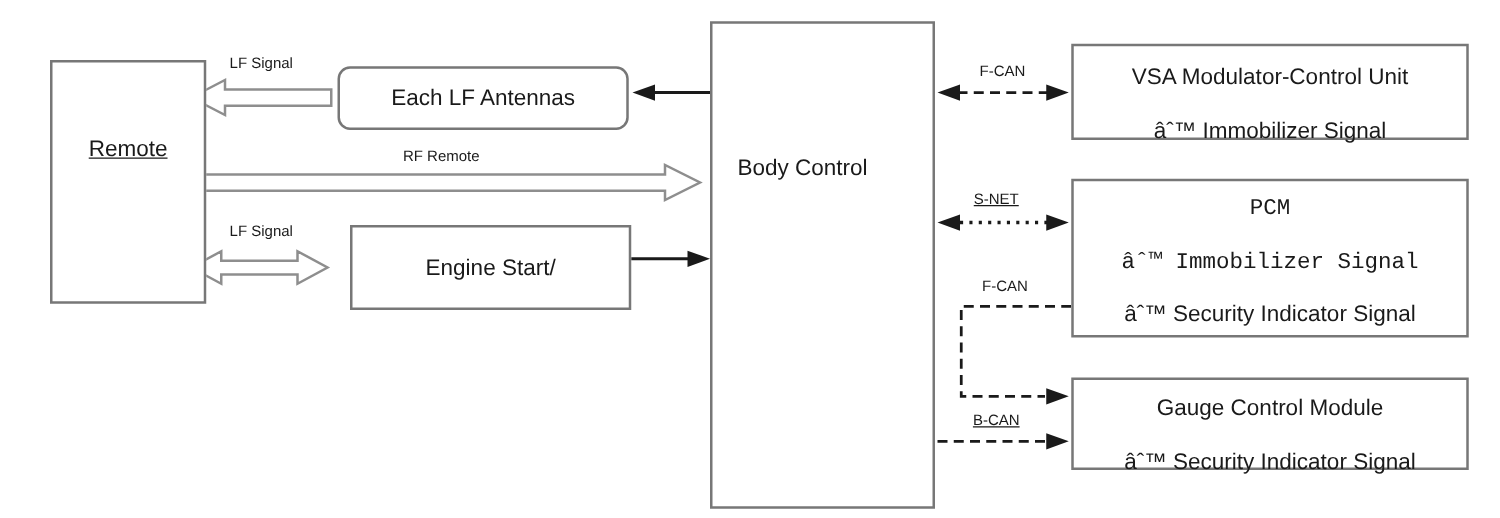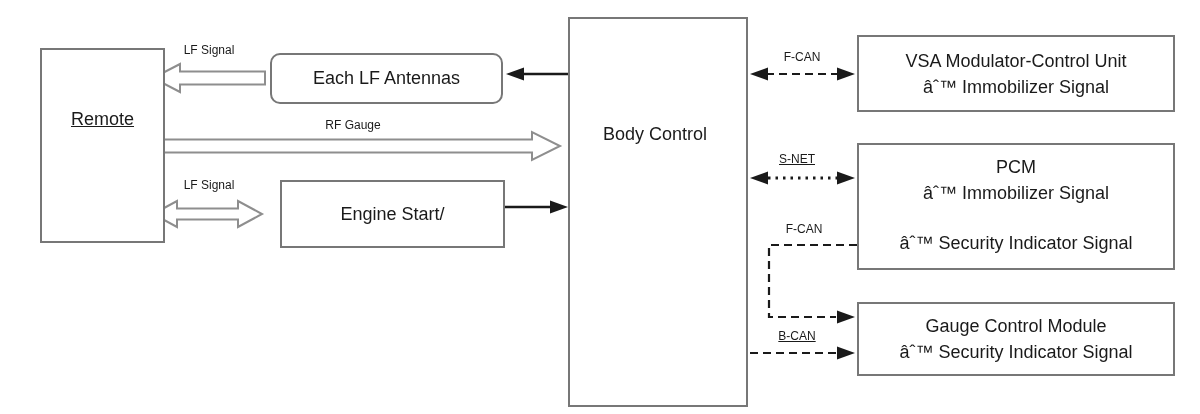--- a/index.html
+++ b/index.html
@@ -23,30 +23,30 @@
     background: #ffffff;
     font-size: 18px;
     line-height: 21px;
   }
   .box.center-flex {
     display: flex;
     align-items: center;
     justify-content: center;
     text-align: center;
   }
-  .rbox-line { line-height: 26px; }
+  .rbox-line { line-height: 26px; margin-top: 17px; }
   .remote-box   { left: 40px;  top: 48px;  width: 125px; height: 195px; padding-bottom: 52px; text-decoration: underline; }
   .eachlf-box   { left: 270px; top: 53px;  width: 233px; height: 51px; border-radius: 10px; }
   .engine-box   { left: 280px; top: 180px; width: 225px; height: 68px; }
   .engine-box .inner { text-align: left; }
-  .bcm-box      { left: 568px; top: 17px;  width: 180px; height: 390px; padding: 105px 0 0 33px; }
+  .bcm-box      { left: 568px; top: 17px;  width: 180px; height: 390px; padding: 105px 0 0 20px; }
   .vsa-box      { left: 857px; top: 35px;  width: 318px; height: 77px;  flex-direction: column; }
   .pcm-box      { left: 857px; top: 143px; width: 318px; height: 127px; padding: 0; }
   .pcm-upper    { position: absolute; left: 0; top: 0; right: 0; height: 70px;
-                  display: flex; flex-direction: column; align-items: center; justify-content: center; text-align: left; }
+                  display: flex; flex-direction: column; align-items: center; justify-content: center; text-align: left; font-family: Liberation Mono, monospace; }
   .pcm-lower    { position: absolute; left: 0; top: 72px; right: 0; bottom: 0;
                   display: flex; align-items: center; justify-content: center; text-align: center; }
   .gauge-box    { left: 857px; top: 302px; width: 318px; height: 74px; flex-direction: column; }
   .arrow-label {
     position: absolute;
     transform: translate(-50%, -50%);
     font-size: 12px;
     white-space: nowrap;
   }
   .hollow { fill: #ffffff; stroke: var(--hollow-stroke, #8e8e8e); stroke-width: 2; stroke-linejoin: miter; }
@@ -142,20 +142,20 @@
       <div class="rbox-line">âˆ™ Security Indicator Signal</div>
     </div>
   </div>
 
   <div class="box center-flex gauge-box">
     <div class="rbox-line">Gauge Control Module</div>
     <div class="rbox-line">âˆ™ Security Indicator Signal</div>
   </div>
 
   <div class="arrow-label" style="left:209px; top:50px;">LF Signal</div>
-  <div class="arrow-label" style="left:353px; top:125px;">RF Gauge</div>
+  <div class="arrow-label" style="left:353px; top:125px;">RF Remote</div>
   <div class="arrow-label" style="left:209px; top:185px;">LF Signal</div>
   <div class="arrow-label" style="left:802px; top:57px;">F-CAN</div>
   <div class="arrow-label" style="left:797px; top:159px;text-decoration:underline;">S-NET</div>
   <div class="arrow-label" style="left:804px; top:229px;">F-CAN</div>
   <div class="arrow-label" style="left:797px; top:336px;text-decoration:underline;">B-CAN</div>
 
 </div>
 
 </body></html>

